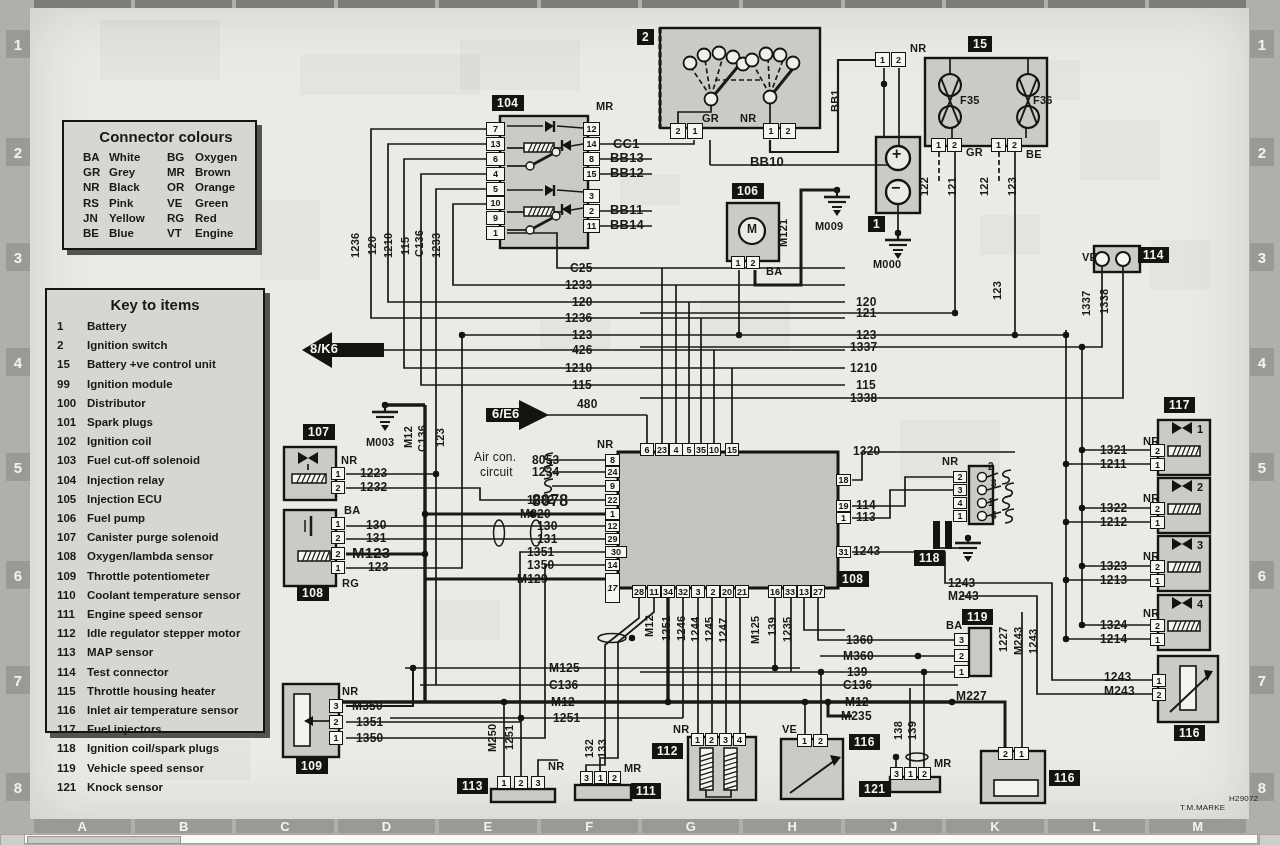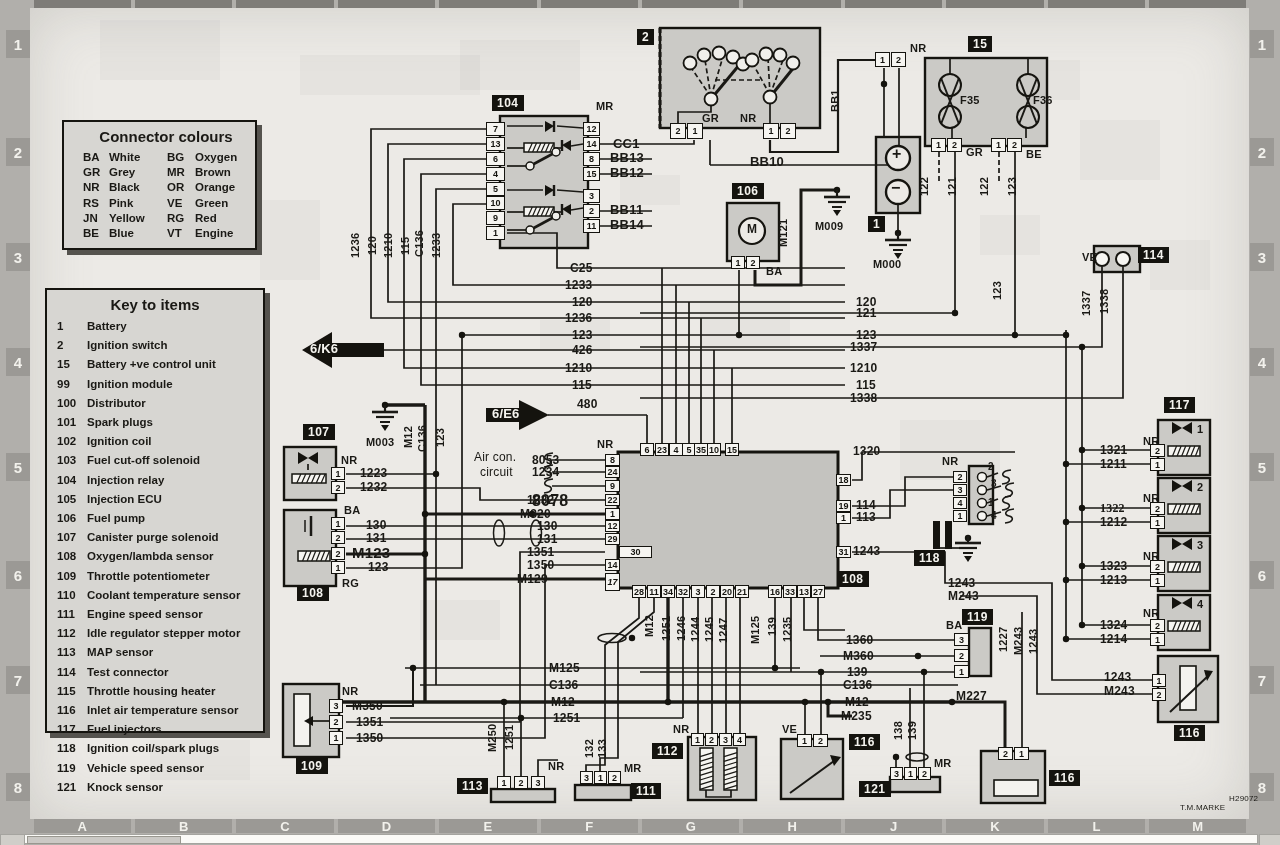--- a/index.html
+++ b/index.html
@@ -642,21 +642,21 @@
       <span class="label" style="left: 565px; top: 362px; font-size: 12px;">1210</span>
       <span class="label" style="left: 572px; top: 379px; font-size: 12px;">115</span>
       <span class="label" style="left: 577px; top: 398px; font-size: 12px;">480</span>
       <span class="label" style="left: 856px; top: 296px; font-size: 12px;">120</span>
       <span class="label" style="left: 856px; top: 307px; font-size: 12px;">121</span>
       <span class="label" style="left: 856px; top: 329px; font-size: 12px;">123</span>
       <span class="label" style="left: 850px; top: 341px; font-size: 12px;">1337</span>
       <span class="label" style="left: 850px; top: 362px; font-size: 12px;">1210</span>
       <span class="label" style="left: 856px; top: 379px; font-size: 12px;">115</span>
       <span class="label" style="left: 850px; top: 392px; font-size: 12px;">1338</span>
-      <span class="label" style="left: 310px; top: 343px; font-size: 13px; color: rgb(244, 243, 238);">6/K6</span>
+      <span class="label" style="left: 310px; top: 343px; font-size: 13px; color: rgb(244, 243, 238);">8/K6</span>
       <span class="label" style="left: 492px; top: 408px; font-size: 13px; color: rgb(244, 243, 238);">6/E6</span>
       <span class="label" style="left: 366px; top: 436px;">M003</span>
       <span class="label rot" style="left: 414px; top: 436px;">M12</span>
       <span class="label rot" style="left: 428px; top: 440px;">C136</span>
       <span class="label rot" style="left: 446px; top: 435px;">123</span>
       <span class="label" style="left: 341px; top: 454px;">NR</span>
       <span class="label" style="left: 360px; top: 467px; font-size: 12px;">1223</span>
       <span class="label" style="left: 360px; top: 481px; font-size: 12px;">1232</span>
       <span class="label" style="left: 344px; top: 504px;">BA</span>
       <span class="label" style="left: 366px; top: 519px; font-size: 12px;">130</span>
@@ -696,21 +696,21 @@
       <span class="label" style="left: 843px; top: 650px; font-size: 12px;">M360</span>
       <span class="label" style="left: 847px; top: 666px; font-size: 12px;">139</span>
       <span class="label" style="left: 843px; top: 679px; font-size: 12px;">C136</span>
       <span class="label" style="left: 845px; top: 696px; font-size: 12px;">M12</span>
       <span class="label" style="left: 841px; top: 710px; font-size: 12px;">M235</span>
       <span class="label" style="left: 956px; top: 690px; font-size: 12px;">M227</span>
       <span class="label" style="left: 1104px; top: 671px; font-size: 12px;">1243</span>
       <span class="label" style="left: 1104px; top: 685px; font-size: 12px;">M243</span>
       <span class="label" style="left: 1100px; top: 444px; font-size: 12px;">1321</span>
       <span class="label" style="left: 1100px; top: 458px; font-size: 12px;">1211</span>
-      <span class="label" style="left: 1100px; top: 502px; font-size: 12px; font-family: Liberation Serif, serif;">1322</span>
+      <span class="label" style="left: 1100px; top: 502px; font-size: 12px;">1322</span>
       <span class="label" style="left: 1100px; top: 516px; font-size: 12px;">1212</span>
       <span class="label" style="left: 1100px; top: 560px; font-size: 12px;">1323</span>
       <span class="label" style="left: 1100px; top: 574px; font-size: 12px;">1213</span>
       <span class="label" style="left: 1100px; top: 619px; font-size: 12px;">1324</span>
       <span class="label" style="left: 1100px; top: 633px; font-size: 12px;">1214</span>
       <span class="label" style="left: 1143px; top: 435px;">NR</span>
       <span class="label" style="left: 1143px; top: 492px;">NR</span>
       <span class="label" style="left: 1143px; top: 550px;">NR</span>
       <span class="label" style="left: 1143px; top: 607px;">NR</span>
       <span class="label" style="left: 1197px; top: 423px; font-size: 11px;">1</span>
@@ -806,23 +806,23 @@
       <span class="pin" style="left: 329px; top: 699px; width: 14px; height: 14px;">3</span>
       <span class="pin" style="left: 329px; top: 715px; width: 14px; height: 14px;">2</span>
       <span class="pin" style="left: 329px; top: 731px; width: 14px; height: 14px;">1</span>
       <span class="pin" style="left: 605px; top: 454px; width: 15px; height: 12px;">8</span>
       <span class="pin" style="left: 605px; top: 466px; width: 15px; height: 12px;">24</span>
       <span class="pin" style="left: 605px; top: 480px; width: 15px; height: 12px;">9</span>
       <span class="pin" style="left: 605px; top: 494px; width: 15px; height: 12px;">22</span>
       <span class="pin" style="left: 605px; top: 508px; width: 15px; height: 12px;">1</span>
       <span class="pin" style="left: 605px; top: 520px; width: 15px; height: 12px;">12</span>
       <span class="pin" style="left: 605px; top: 533px; width: 15px; height: 12px;">29</span>
-      <span class="pin" style="left: 605px; top: 546px; width: 33px; height: 12px; margin-left: 14px;">30</span>
+      <span class="pin" style="left: 605px; top: 546px; width: 22px; height: 12px;">30</span>
       <span class="pin" style="left: 605px; top: 559px; width: 15px; height: 12px;">14</span>
-      <span class="pin" style="left: 605px; top: 573px; width: 15px; height: 18px; font-style: italic;">17</span>
+      <span class="pin" style="left: 605px; top: 573px; width: 15px; height: 30px; font-style: italic;">17</span>
       <span class="pin" style="left: 640px; top: 443px; width: 14px; height: 13px;">6</span>
       <span class="pin" style="left: 655px; top: 443px; width: 14px; height: 13px;">23</span>
       <span class="pin" style="left: 669px; top: 443px; width: 14px; height: 13px;">4</span>
       <span class="pin" style="left: 682px; top: 443px; width: 14px; height: 13px;">5</span>
       <span class="pin" style="left: 694px; top: 443px; width: 14px; height: 13px;">35</span>
       <span class="pin" style="left: 707px; top: 443px; width: 14px; height: 13px;">10</span>
       <span class="pin" style="left: 725px; top: 443px; width: 14px; height: 13px;">15</span>
       <span class="pin" style="left: 836px; top: 474px; width: 15px; height: 12px;">18</span>
       <span class="pin" style="left: 836px; top: 500px; width: 15px; height: 12px;">19</span>
       <span class="pin" style="left: 836px; top: 512px; width: 15px; height: 12px;">1</span>

